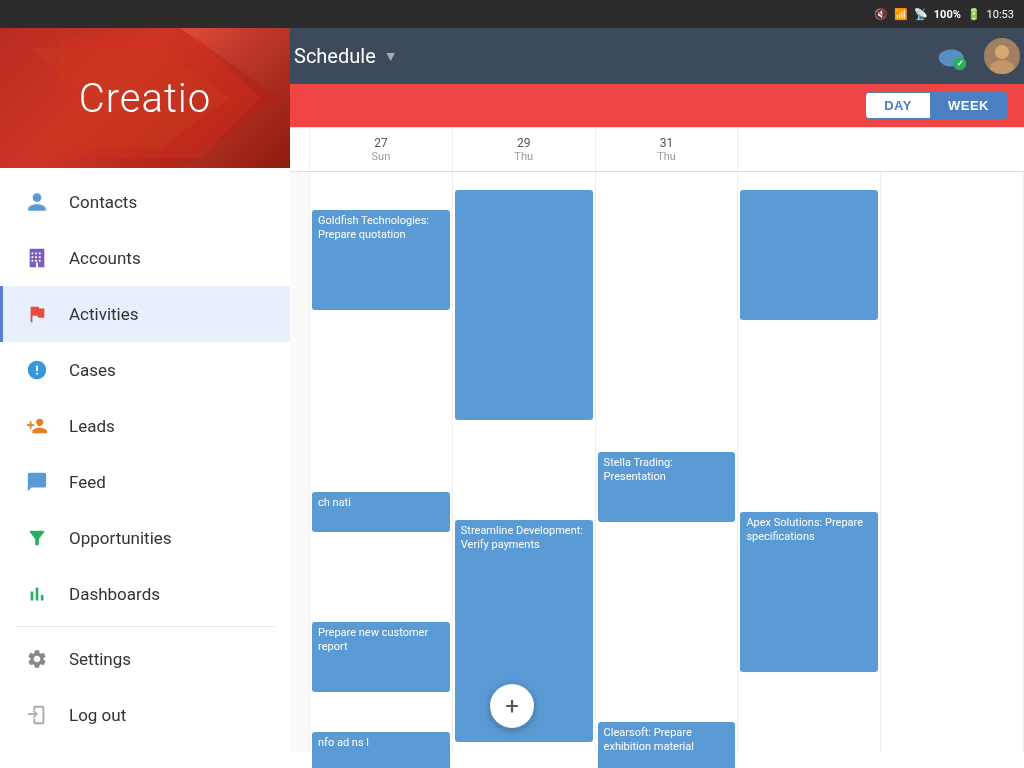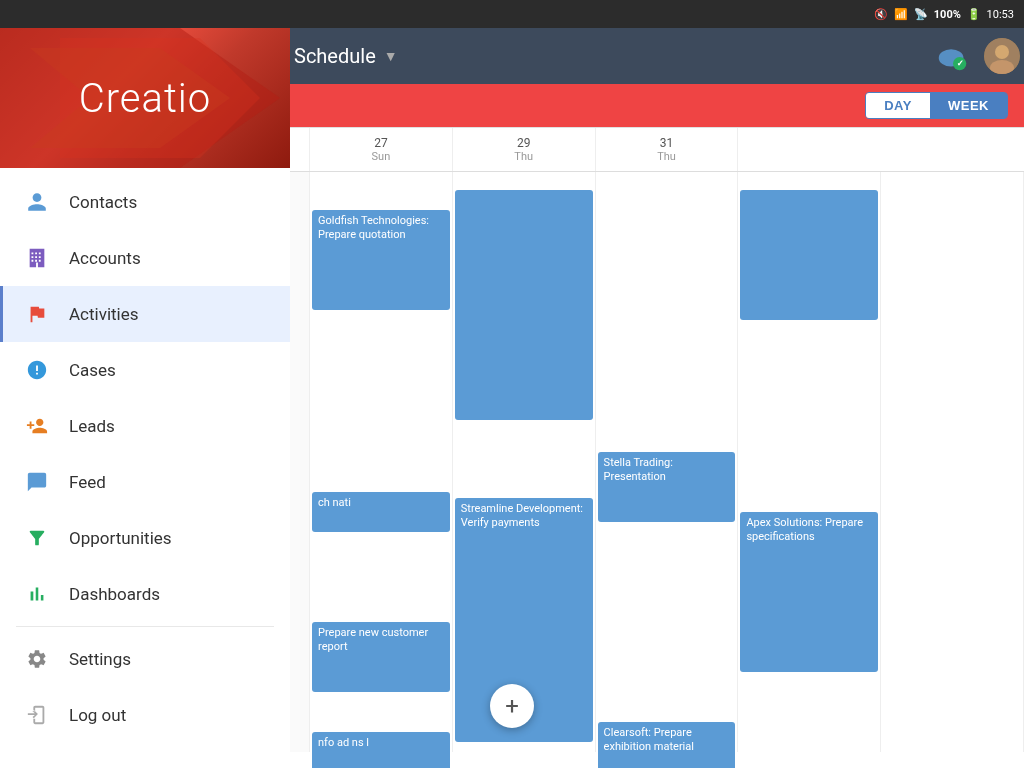--- a/index.html
+++ b/index.html
@@ -436,21 +436,21 @@
             <div class="event-block" style="top: 18px; height: 100px; margin-top: 20px;">Goldfish Technologies: Prepare quotation</div>
             <div class="event-block" style="top: 320px; height: 40px;">ch
 nati</div>
             <div class="event-block" style="top: 450px; height: 70px;">Prepare new customer report</div>
             <div class="event-block" style="top: 560px; height: 50px;">nfo
 ad
 ns l</div>
           </div>
         <div class="day-col" id="col1">
             <div class="event-block" style="top: 18px; height: 230px;"></div>
-            <div class="event-block" style="top: 326px; height: 170px;">Streamline Development: Verify payments</div>
+            <div class="event-block" style="top: 348px; height: 170px;">Streamline Development: Verify payments</div>
             <div class="event-block" style="top: 450px; height: 120px;"></div>
           </div>
         <div class="day-col" id="col2">
             <div class="event-block" style="top: 280px; height: 70px;">Stella Trading: Presentation</div>
             <div class="event-block" style="top: 550px; height: 80px;">Clearsoft: Prepare exhibition material</div>
           </div>
         <div class="day-col" id="col3">
             <div class="event-block" style="top: 18px; height: 130px;"></div>
             <div class="event-block" style="top: 340px; height: 160px;">Apex Solutions: Prepare specifications</div>
           </div>

